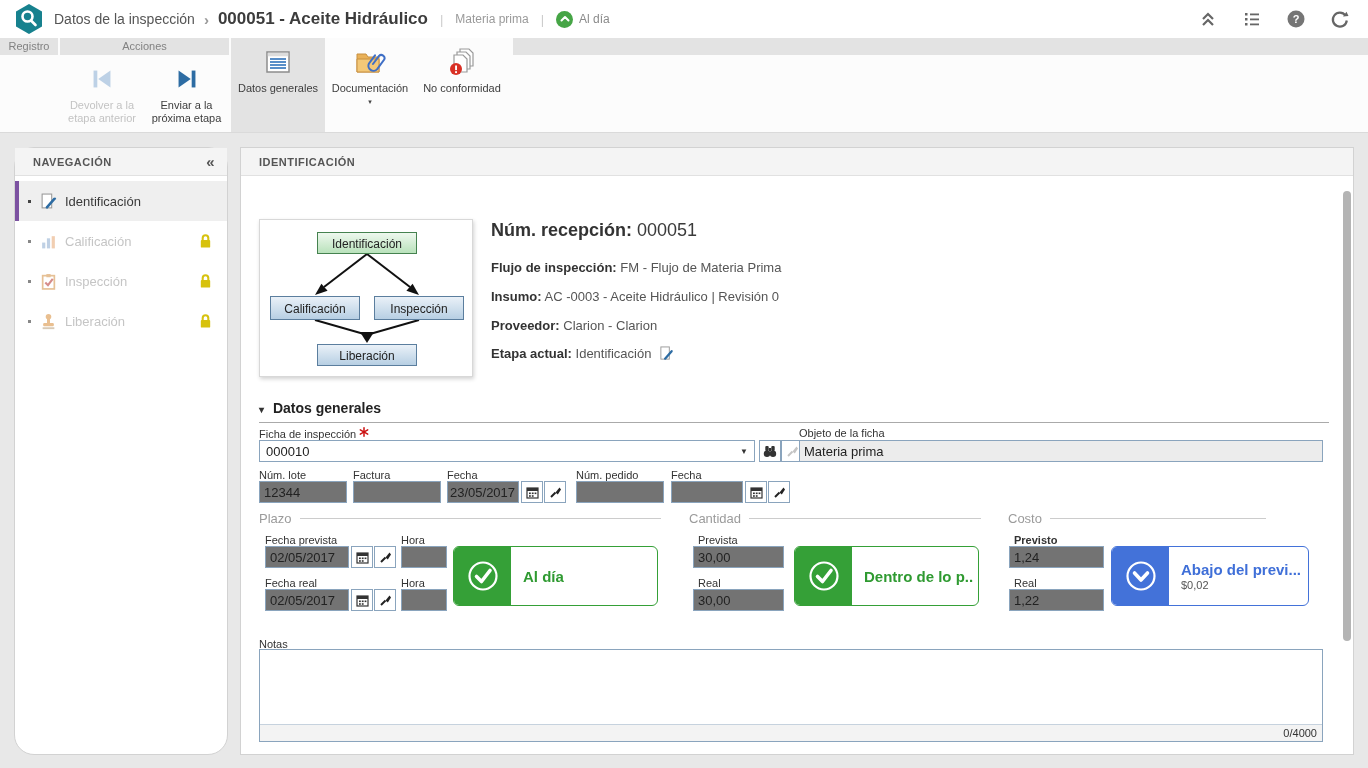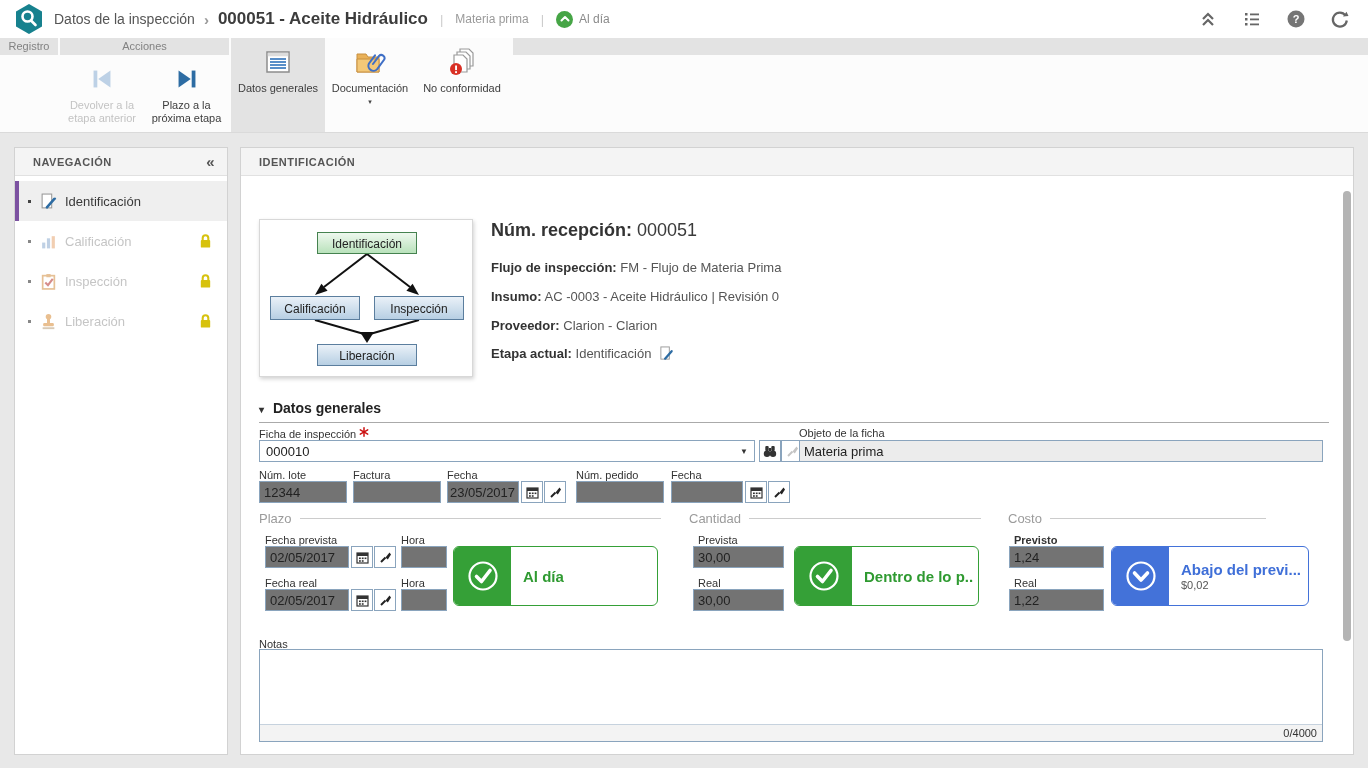--- a/index.html
+++ b/index.html
@@ -35,21 +35,21 @@
   .rbtn.sel { background:#e3e3e3; }
   .rbtn.dis { color:#c3c3c3; cursor:default; }
   .rbtn .menucaret { font-size:7px; color:#444; margin-top:3px; }
 
   
   .content { position:absolute; left:0; top:133px; width:1368px; height:635px; background:#e8e8e8; }
   .panel { position:absolute; background:#fff; border:1px solid #d2d2d2; }
   .panel-h { height:28px; background:#f4f4f4; border-bottom:1px solid #e1e1e1; display:flex;
              align-items:center; justify-content:space-between; padding:0 12px 0 18px;
              font-size:11px; font-weight:bold; color:#555; letter-spacing:.5px; }
-  .side { left:14px; top:14px; width:214px; height:608px; }
+  .side { left:14px; top:14px; width:214px; height:608px;border-radius:20px; }
   .collapse-g { font-size:15px; font-weight:bold; color:#555; cursor:pointer; }
 
   .nav-item { position:relative; height:40px; display:flex; align-items:center; padding-left:13px; cursor:pointer; }
   .nav-item.active { background:#efefef; }
   .abar { position:absolute; left:0; top:0; width:4px; height:100%; background:#7c52a1; }
   .bullet { width:3px; height:3px; background:#444; margin-right:9px; flex:none; }
   .nav-ic { width:17px; height:17px; margin-right:8px; flex:none; }
   .nav-lbl { font-size:13px; color:#3a3a3a; }
   .nav-item.locked .nav-lbl { color:#c5c5c5; }
   .nav-item.locked .bullet { background:#888; }
@@ -190,21 +190,21 @@
           </span>
           <span>Devolver a la etapa anterior</span>
         </div>
         <div class="rbtn" style="width:85px;">
           <span class="ric">
             <svg width="30" height="30" viewBox="0 0 32 32">
               <polygon points="7,7 7,25 20,16" fill="#2d6ca3"></polygon>
               <rect x="21" y="7" width="4" height="18" fill="#2d6ca3"></rect>
             </svg>
           </span>
-          <span>Plazo a la próxima etapa</span>
+          <span>Enviar a la próxima etapa</span>
         </div>
       </div>
     </div>
 
     <div class="rg" style="width:280px;">
       <div class="rg-b">
         <div class="rbtn sel" style="width:94px;">
           <span class="ric">
             <svg width="32" height="32" viewBox="0 0 32 32">
               <rect x="5" y="6" width="22" height="20" fill="#fff" stroke="#8d8d8d" stroke-width="1.5"></rect>

